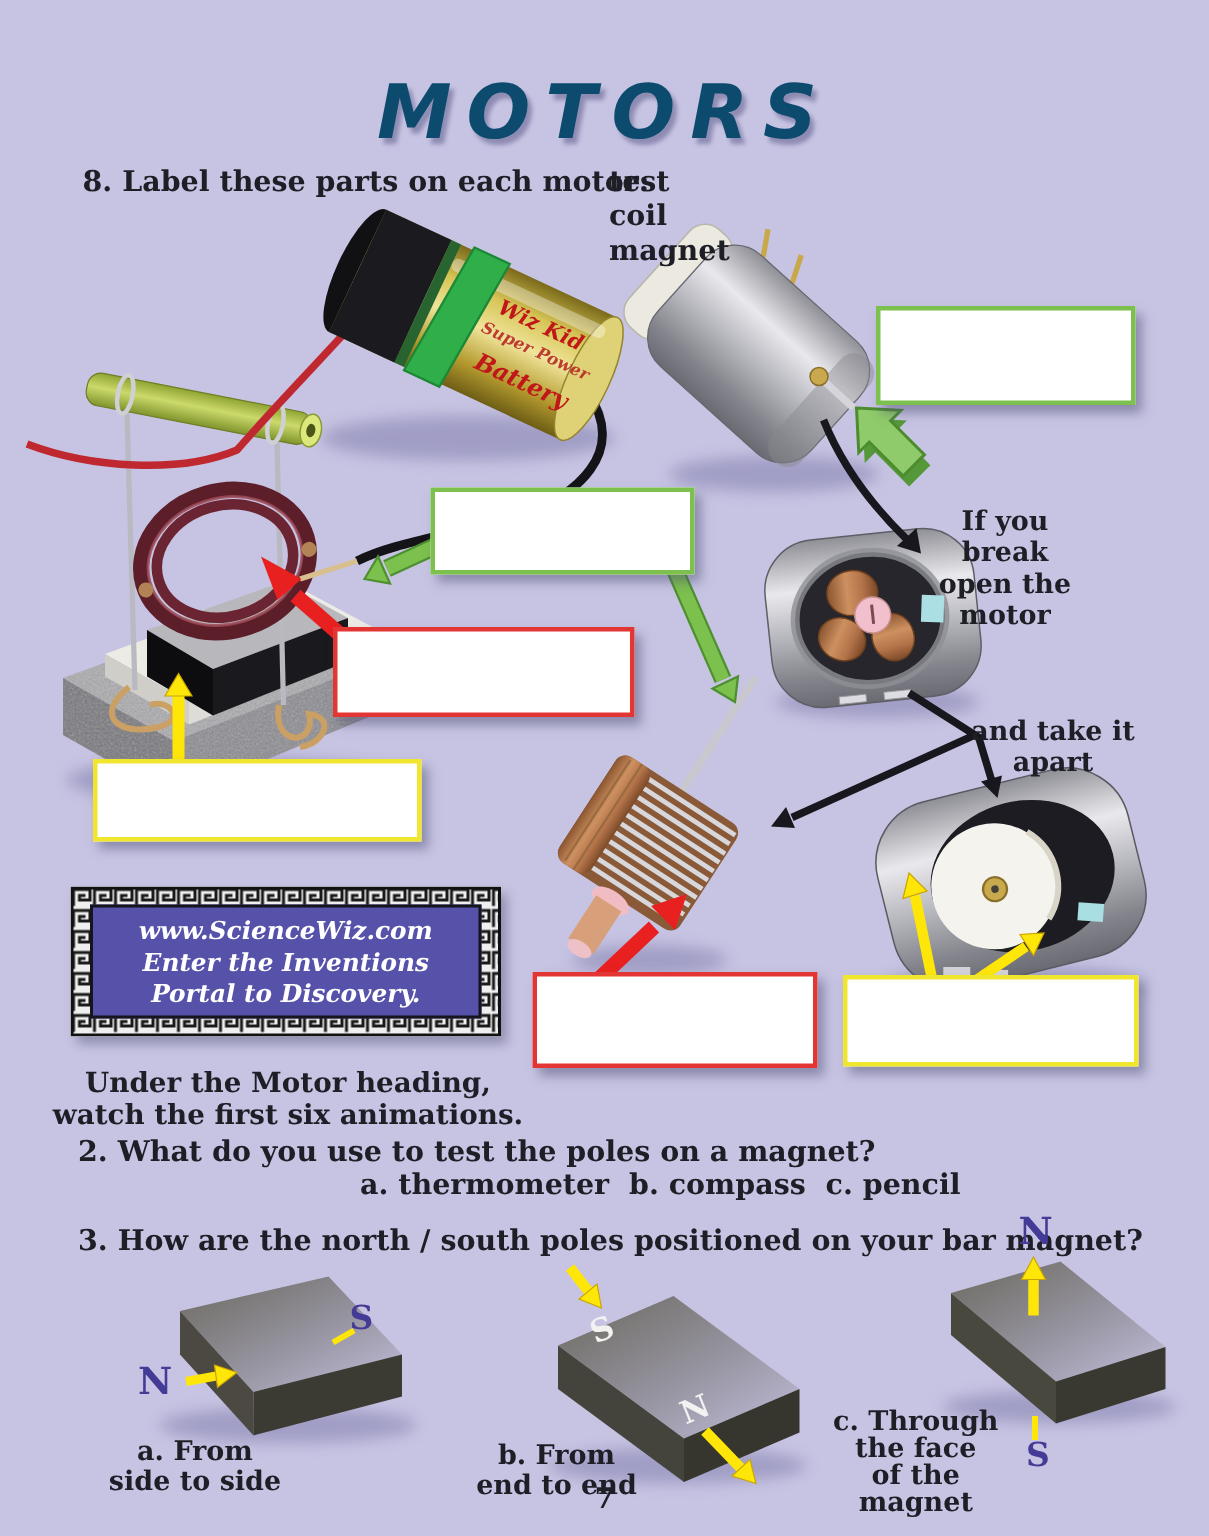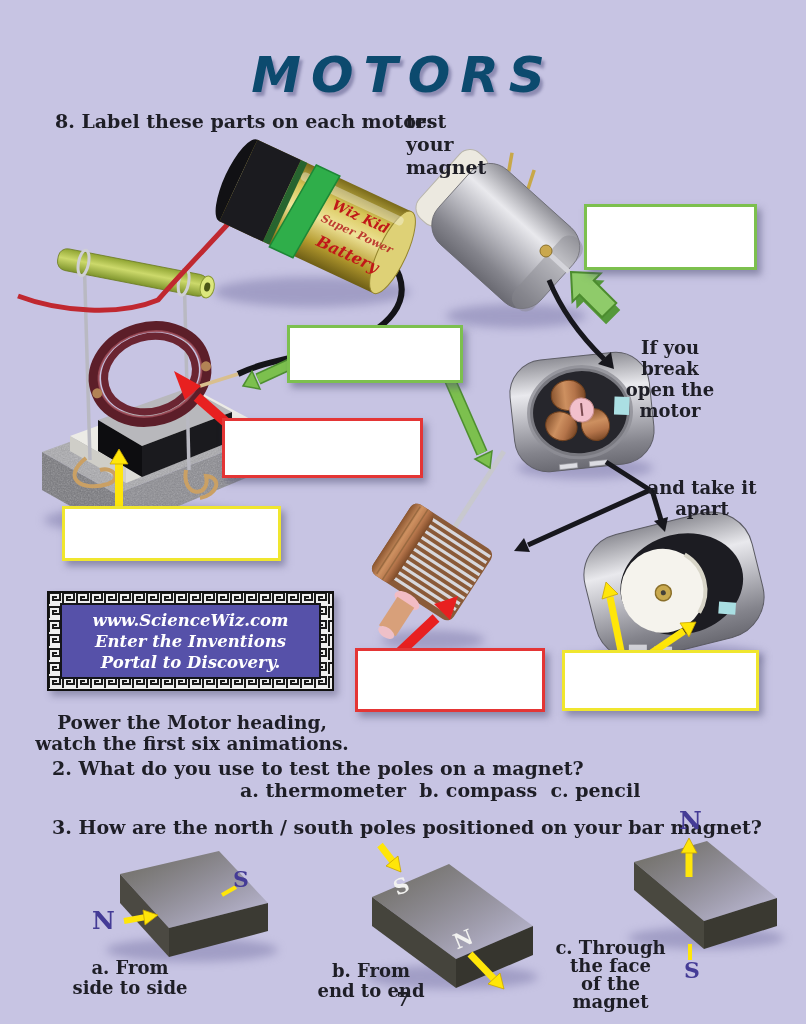--- a/index.html
+++ b/index.html
@@ -281,21 +281,21 @@
   <div class="abox green" style="left:287px;top:325px;width:170px;height:52px;"></div>
   <div class="abox red" style="left:222px;top:418px;width:195px;height:54px;"></div>
   <div class="abox yellow" style="left:62px;top:506px;width:213px;height:49px;"></div>
   <div class="abox red" style="left:355px;top:648px;width:184px;height:58px;"></div>
   <div class="abox yellow" style="left:562px;top:650px;width:191px;height:55px;"></div>
 
   <div class="title">MOTORS</div>
 
   <div class="t" style="left:55px;top:110px;">8. Label these parts on each motor:</div>
   <div class="t" style="left:406px;top:110px;">test</div>
-  <div class="t" style="left:406px;top:133px;">your</div>
+  <div class="t" style="left:406px;top:133px;">coil</div>
   <div class="t" style="left:406px;top:156px;">magnet</div>
 
   <div class="t pre center" style="left:606px;top:322px;width:128px;font-size:18px;line-height:21px;">If you
 break
 open the
 motor</div>
   <div class="t pre center" style="left:632px;top:462px;width:140px;font-size:18px;line-height:21px;">and take it
 apart</div>
 
   <div class="swbox">
@@ -308,21 +308,21 @@
       </defs>
       <rect x="1" y="1" width="285" height="98" fill="url(#meander)" stroke="#111" stroke-width="2"></rect>
     </svg>
     <div class="swinner">
       <div>www.ScienceWiz.com</div>
       <div>Enter the Inventions</div>
       <div>Portal to Discovery.</div>
     </div>
   </div>
 
-  <div class="t pre center" style="left:20px;top:697px;width:344px;font-size:18.5px;line-height:21px;">Power the Motor heading,
+  <div class="t pre center" style="left:20px;top:697px;width:344px;font-size:18.5px;line-height:21px;">Under the Motor heading,
 watch the first six animations.</div>
 
   <div class="t" style="left:52px;top:757px;">2. What do you use to test the poles on a magnet?</div>
   <div class="t prew" style="left:240px;top:779px;">a. thermometer  b. compass  c. pencil</div>
 
   <div class="t" style="left:52px;top:816px;">3. How are the north / south poles positioned on your bar magnet?</div>
 
   <div class="t blue" style="left:92px;top:906px;font-size:25px;">N</div>
   <div class="t blue" style="left:233px;top:867px;font-size:22px;">S</div>
   <div class="t blue" style="left:679px;top:806px;font-size:25px;">N</div>

